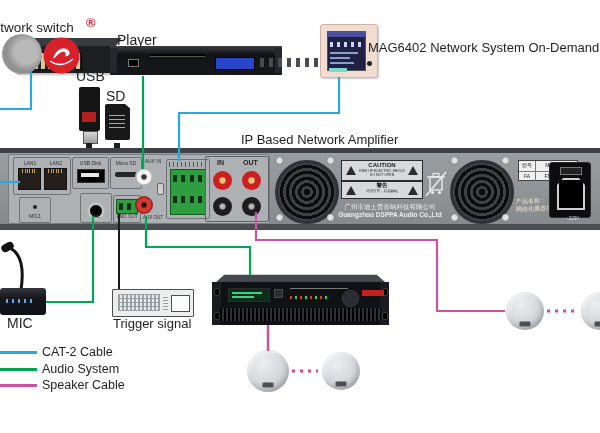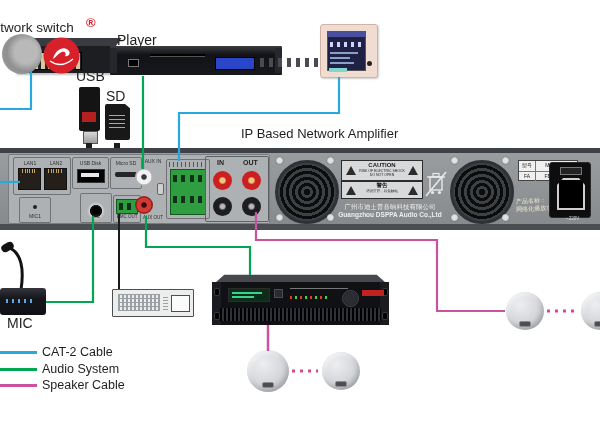--- a/index.html
+++ b/index.html
@@ -177,22 +177,23 @@
     <div class="tscreen">
       <div class="tbar"></div>
       <div class="ticons"></div>
       <div class="tline" style="top:20px;"></div>
       <div class="tline" style="top:25px;width:20px;"></div>
       <div class="tline" style="top:30px;width:24px;"></div>
     </div>
     <div class="tstrip"></div>
     <div class="tbtn"></div>
   </div>
-
-  <div class="lbl lbl-md" style="left:241px;top:126px;">IP Based Network Amplifier</div>
+  <div class="lbl lbl-md" style="left:368px;top:40px;">MAG6402 Network System On-Demand</div>
+
+  <div class="lbl lbl-md" style="left:241px;top:132px;">IP Based Network Amplifier</div>
 
   <div class="amp">
     <div class="amp-top"></div>
     <div class="amp-bot"></div>
 
     <div class="amp-panel">
 
       <div class="pbox" style="left:4px;top:2px;width:56px;height:36px;">
         <div class="plabel" style="left:-12px;top:2px;">LAN1</div>
         <div class="plabel" style="left:14px;top:2px;">LAN2</div>
@@ -320,20 +321,21 @@
   <div class="mic-base">
     <div class="mic-btns"></div>
   </div>
   <div class="lbl lbl-lg" style="left:7px;top:315px;">MIC</div>
 
   <div class="trigger">
     <div class="vents"></div>
     <div class="tvent2"></div>
     <div class="tdisp"></div>
   </div>
+  <div class="lbl lbl-md" style="left:113px;top:316px;">Trigger signal</div>
 
   <div class="pamp">
     <div class="pamp-top"></div>
     <div class="pamp-body">
       <div class="pamp-ear" style="left:0;">
         <div class="earhole" style="top:6px;"></div>
         <div class="earhole" style="top:30px;"></div>
       </div>
       <div class="pamp-ear" style="right:0;">
         <div class="earhole" style="top:6px;"></div>

